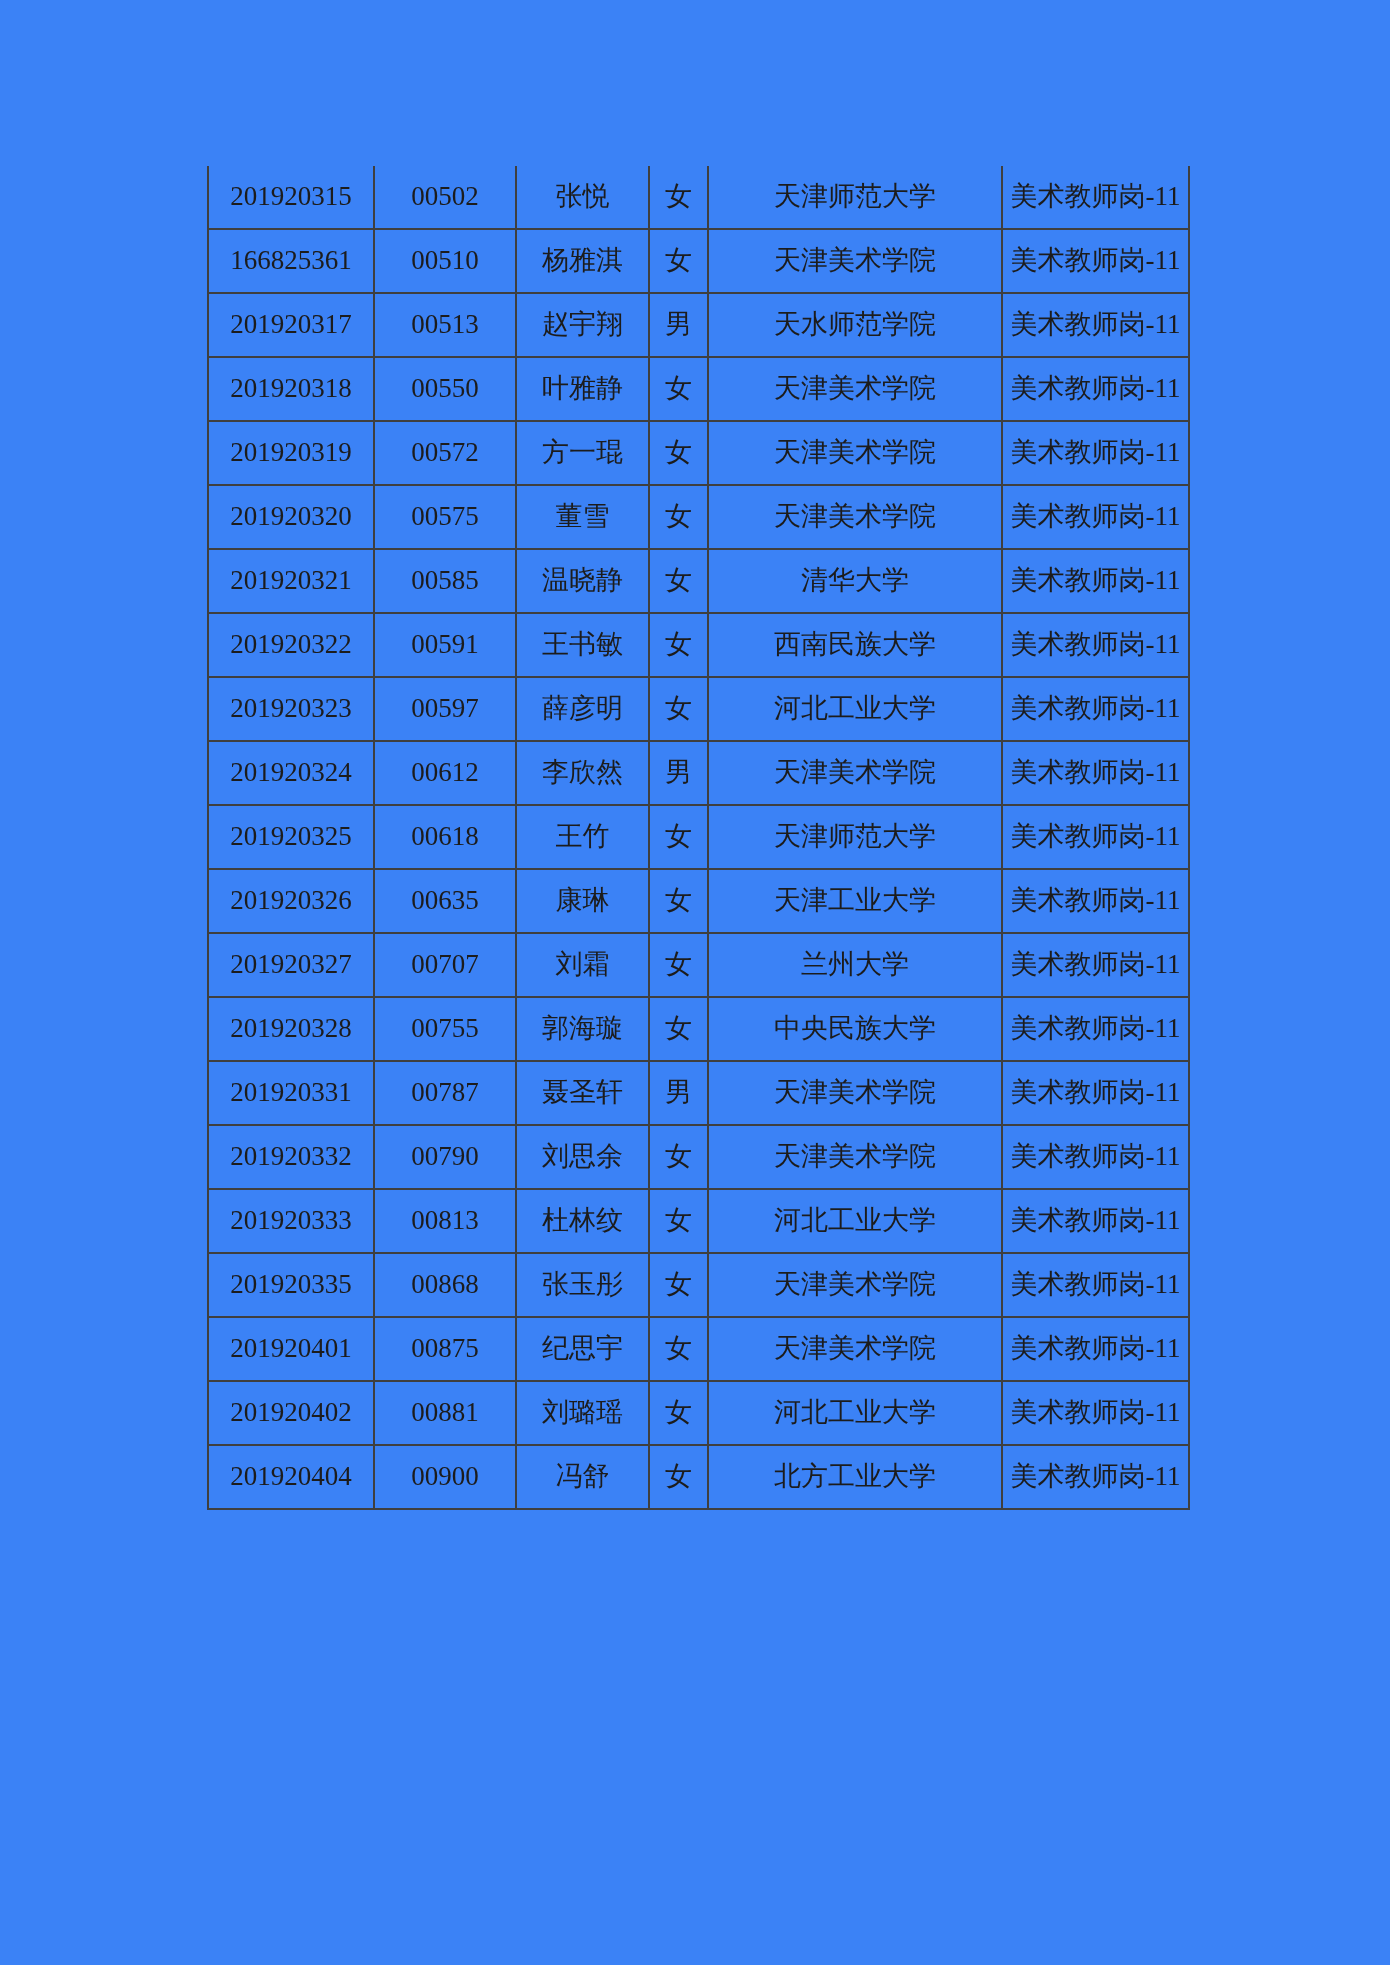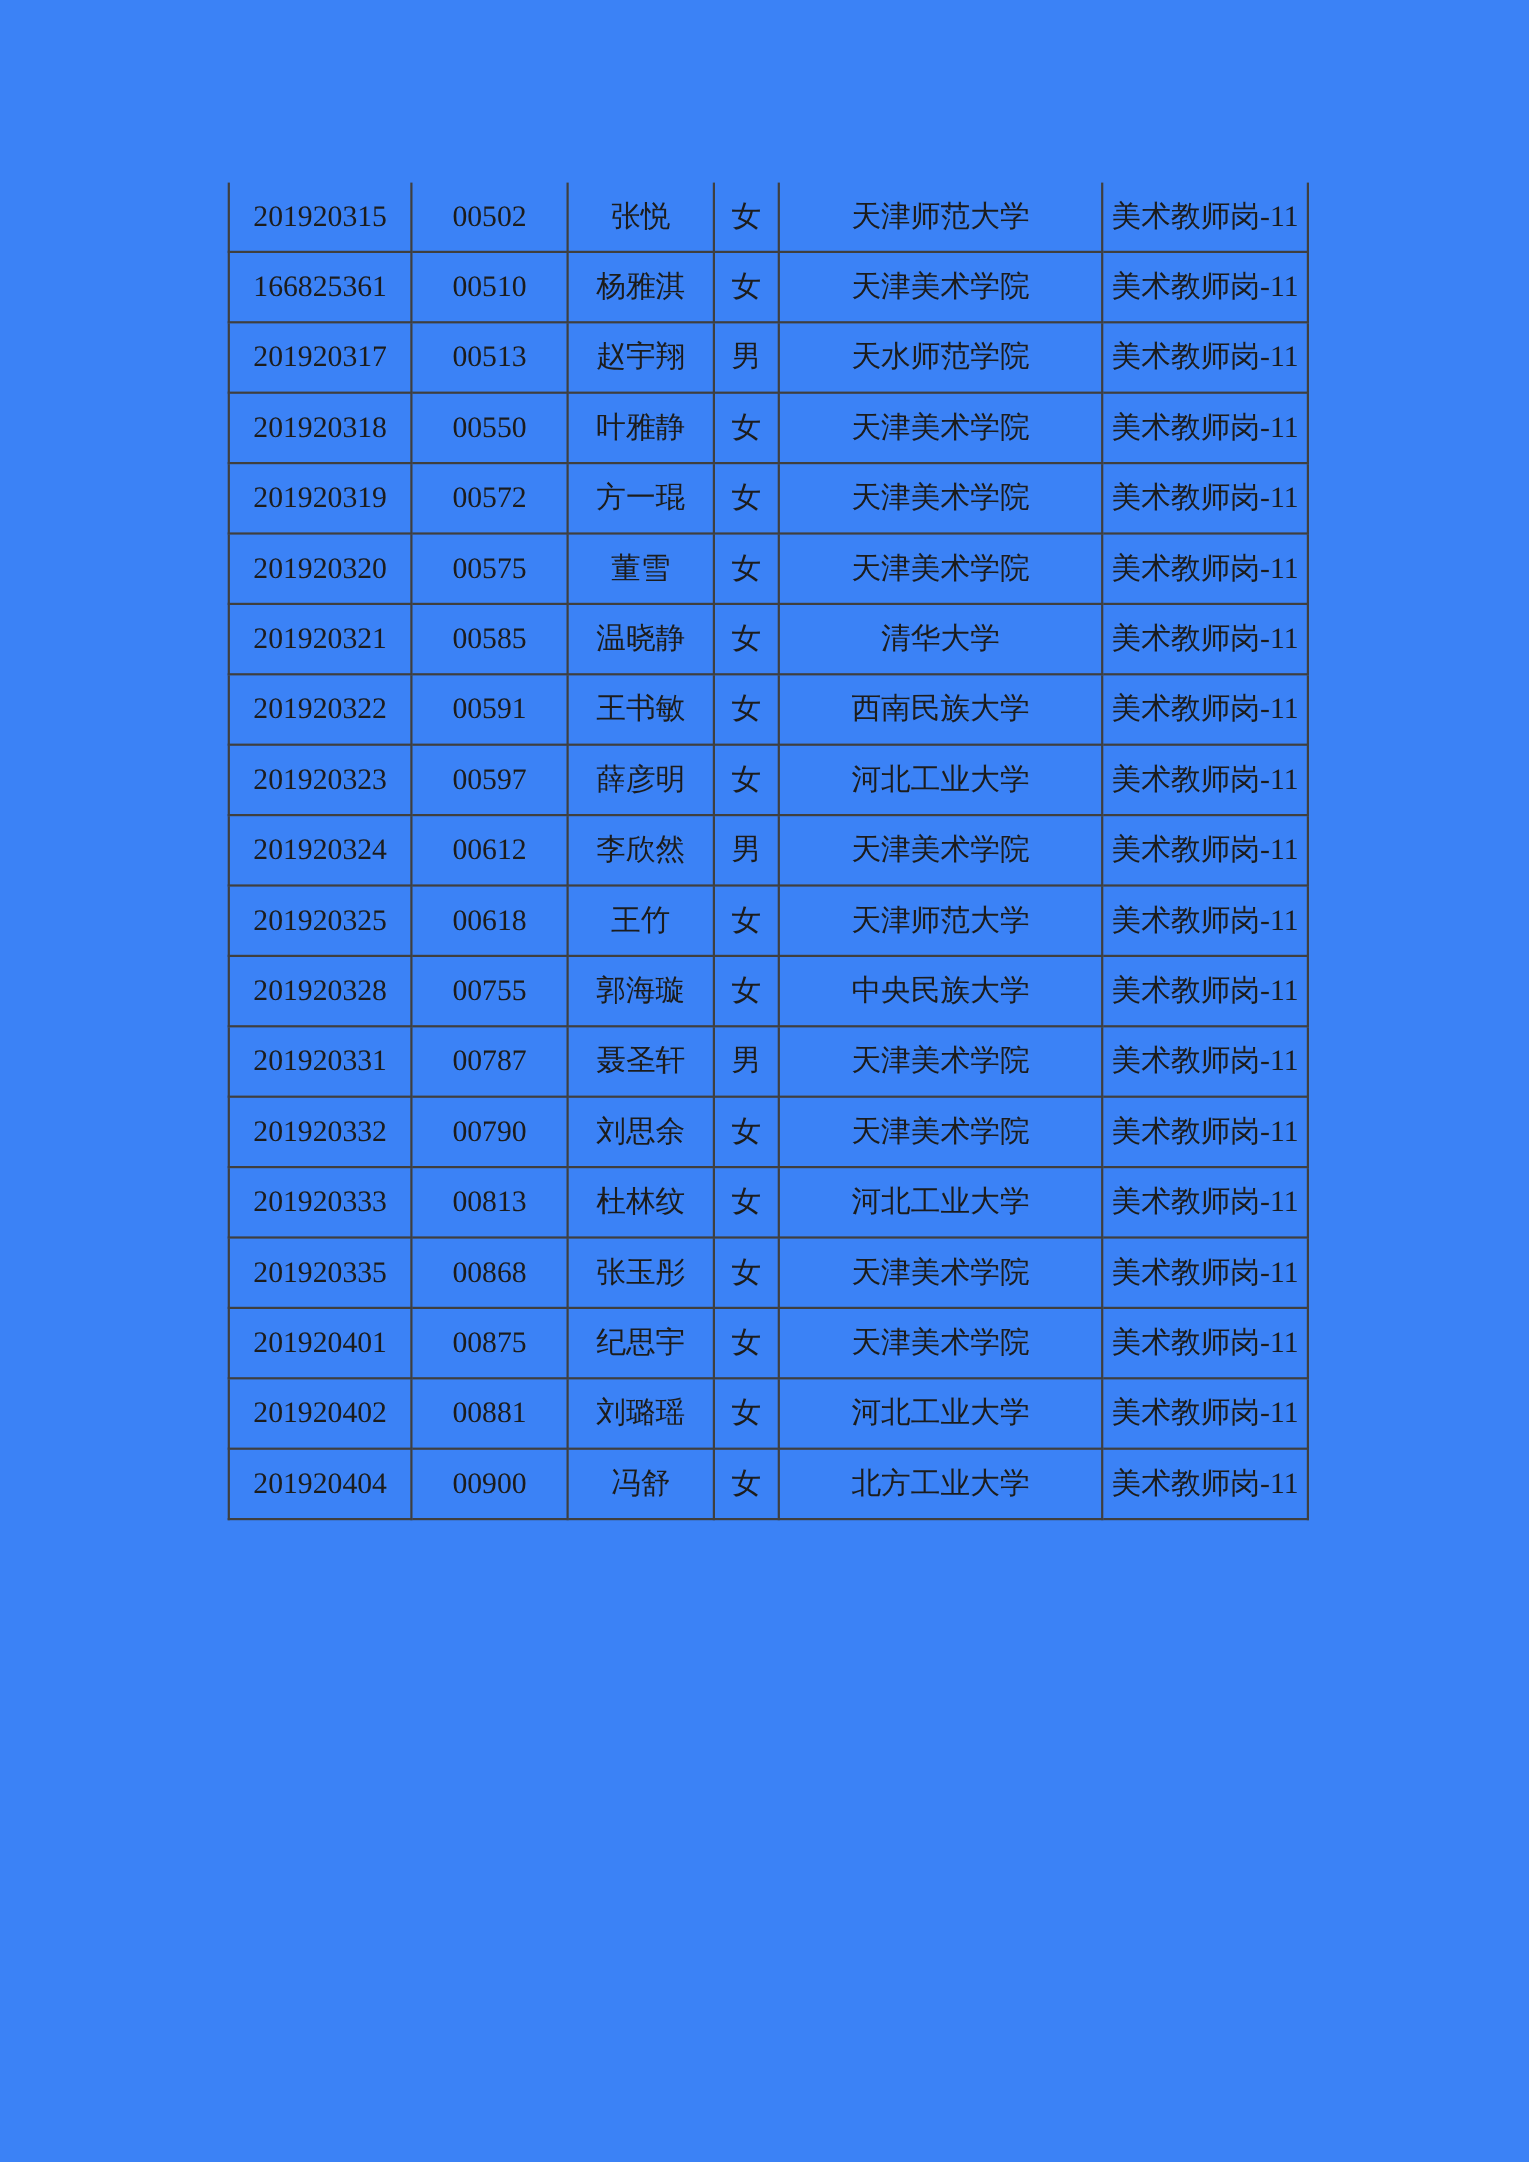--- a/index.html
+++ b/index.html
@@ -136,20 +136,36 @@
         </tr>
         <tr>
           <td>201920325</td>
           <td>00618</td>
           <td>王竹</td>
           <td>女</td>
           <td>天津师范大学</td>
           <td>美术教师岗-11</td>
         </tr>
         <tr>
+          <td>201920326</td>
+          <td>00635</td>
+          <td>康琳</td>
+          <td>女</td>
+          <td>天津工业大学</td>
+          <td>美术教师岗-11</td>
+        </tr>
+        <tr>
+          <td>201920327</td>
+          <td>00707</td>
+          <td>刘霜</td>
+          <td>女</td>
+          <td>兰州大学</td>
+          <td>美术教师岗-11</td>
+        </tr>
+        <tr>
           <td>201920328</td>
           <td>00755</td>
           <td>郭海璇</td>
           <td>女</td>
           <td>中央民族大学</td>
           <td>美术教师岗-11</td>
         </tr>
         <tr>
           <td>201920331</td>
           <td>00787</td>

